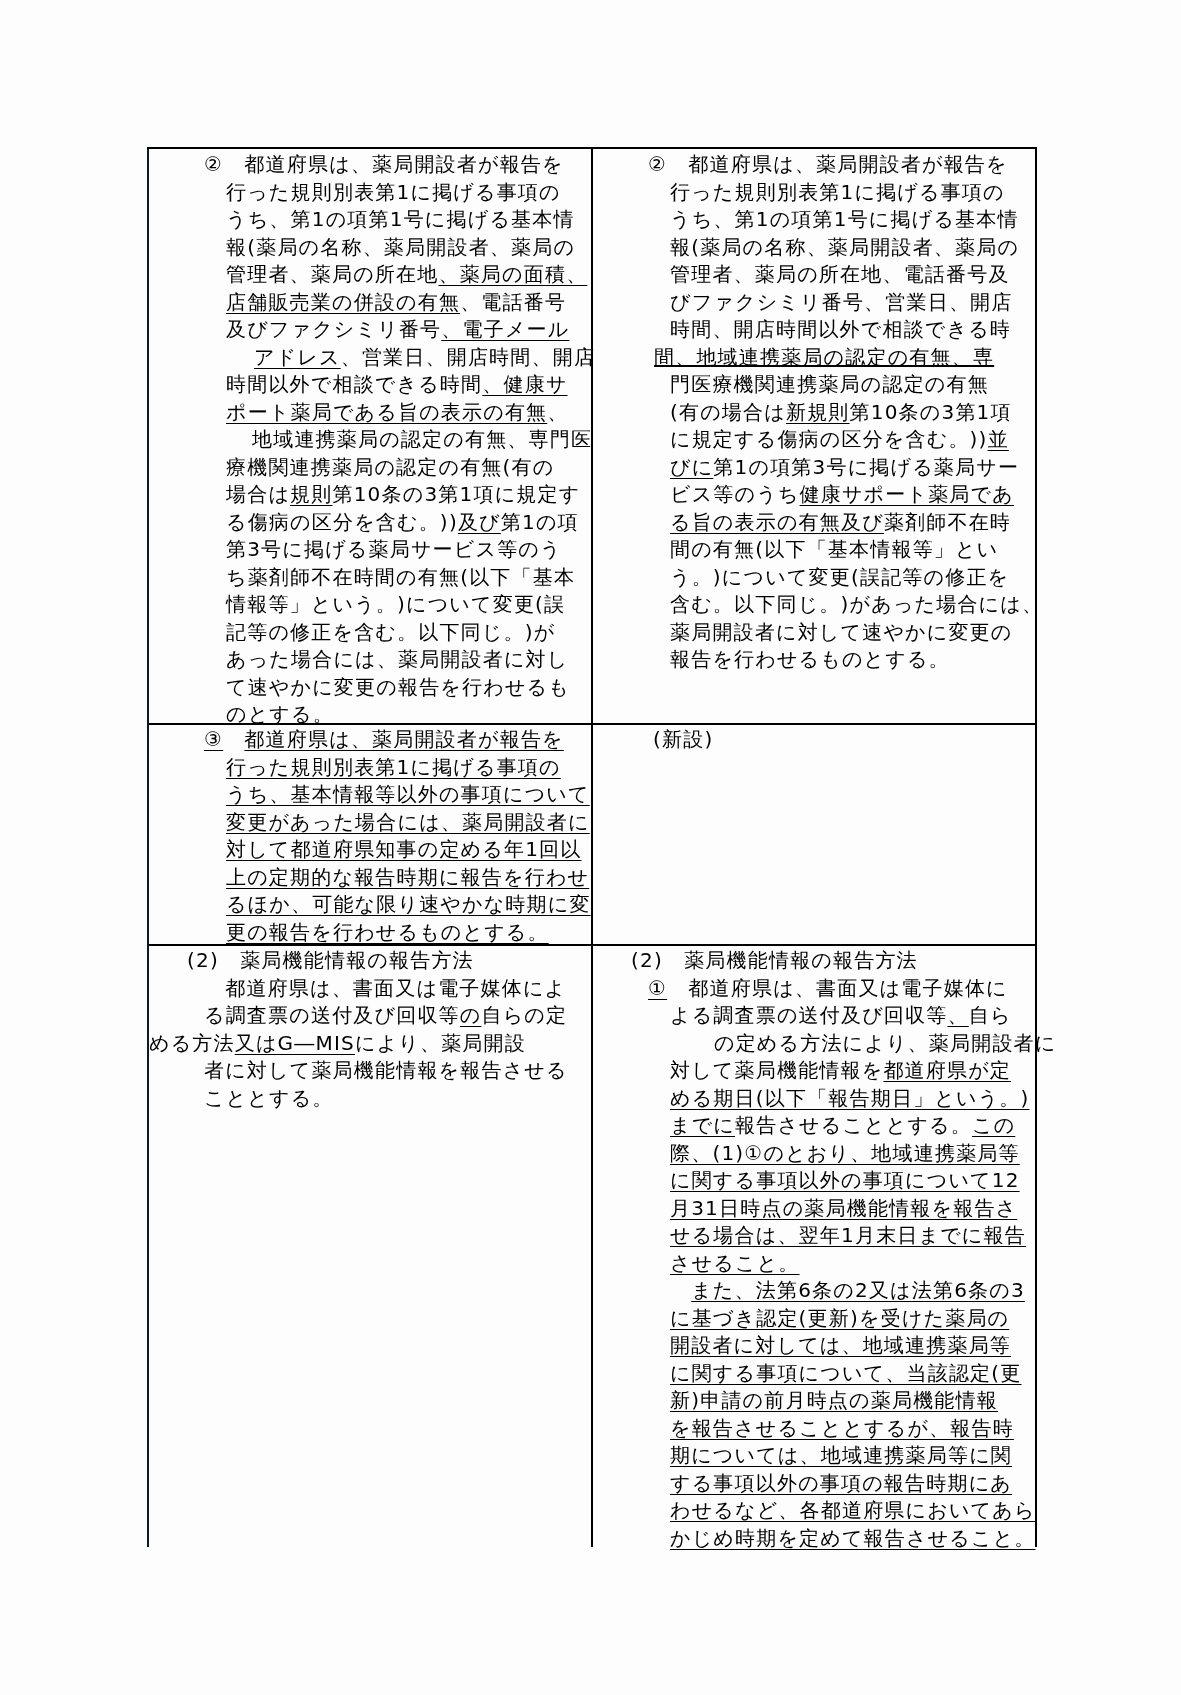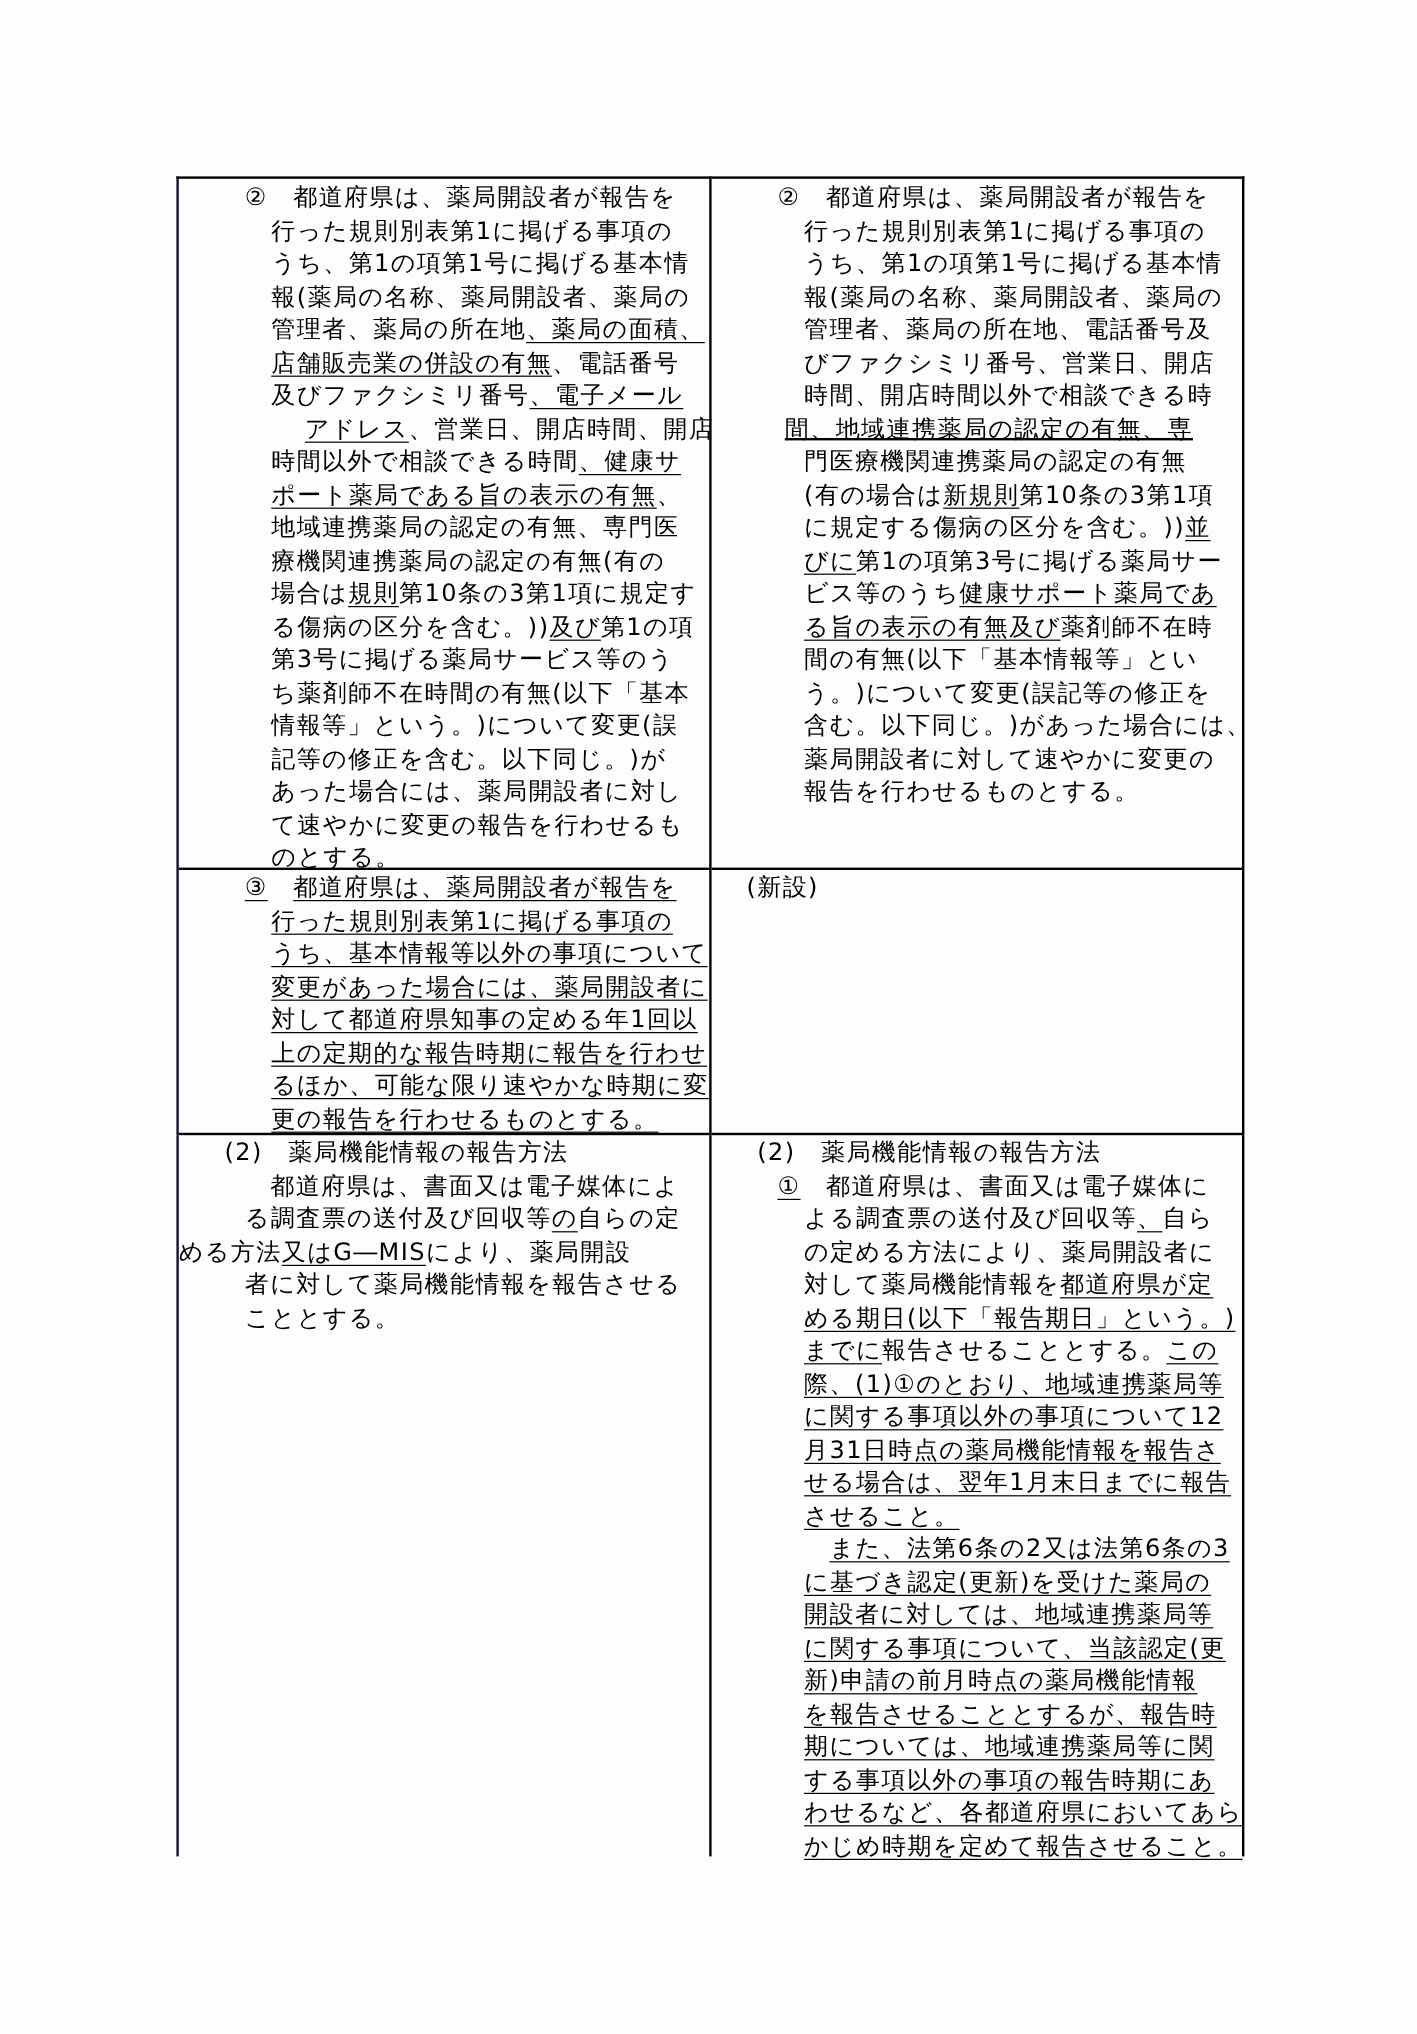--- a/index.html
+++ b/index.html
@@ -31,21 +31,21 @@
               <div class="line" style="padding-left: 55px;"><span>②　都道府県は、薬局開設者が報告を</span></div>
               <div class="line" style="padding-left: 77px;"><span>行った規則別表第1に掲げる事項の</span></div>
               <div class="line" style="padding-left: 77px;"><span>うち、第1の項第1号に掲げる基本情</span></div>
               <div class="line" style="padding-left: 77px;"><span>報(薬局の名称、薬局開設者、薬局の</span></div>
               <div class="line" style="padding-left: 77px;"><span>管理者、薬局の所在地</span><span class="u">、薬局の面積、</span></div>
               <div class="line" style="padding-left: 77px;"><span class="u">店舗販売業の併設の有無</span><span>、電話番号</span></div>
               <div class="line" style="padding-left: 77px;"><span>及びファクシミリ番号</span><span class="u">、電子メール</span></div>
               <div class="line" style="padding-left: 105px;"><span class="u">アドレス</span><span>、営業日、開店時間、開店</span></div>
               <div class="line" style="padding-left: 77px;"><span>時間以外で相談できる時間</span><span class="u">、健康サ</span></div>
               <div class="line" style="padding-left: 77px;"><span class="u">ポート薬局である旨の表示の有無</span><span>、</span></div>
-              <div class="line" style="padding-left: 77px;"><span>地域連携薬局の認定の有無、専門医</span></div>
+              <div class="line" style="padding-left: 103px;"><span>地域連携薬局の認定の有無、専門医</span></div>
               <div class="line" style="padding-left: 77px;"><span>療機関連携薬局の認定の有無(有の</span></div>
               <div class="line" style="padding-left: 77px;"><span>場合は</span><span class="u">規則</span><span>第10条の3第1項に規定す</span></div>
               <div class="line" style="padding-left: 77px;"><span>る傷病の区分を含む。))</span><span class="u">及び</span><span>第1の項</span></div>
               <div class="line" style="padding-left: 77px;"><span>第3号に掲げる薬局サービス等のう</span></div>
               <div class="line" style="padding-left: 77px;"><span>ち薬剤師不在時間の有無(以下「基本</span></div>
               <div class="line" style="padding-left: 77px;"><span>情報等」という。)について変更(誤</span></div>
               <div class="line" style="padding-left: 77px;"><span>記等の修正を含む。以下同じ。)が</span></div>
               <div class="line" style="padding-left: 77px;"><span>あった場合には、薬局開設者に対し</span></div>
               <div class="line" style="padding-left: 77px;"><span>て速やかに変更の報告を行わせるも</span></div>
               <div class="line" style="padding-left: 77px;"><span>のとする。</span></div>
@@ -83,41 +83,41 @@
               <div class="line" style="padding-left: 77px;"><span class="u">うち、基本情報等以外の事項について</span></div>
               <div class="line" style="padding-left: 77px;"><span class="u">変更があった場合には、薬局開設者に</span></div>
               <div class="line" style="padding-left: 77px;"><span class="u">対して都道府県知事の定める年1回以</span></div>
               <div class="line" style="padding-left: 77px;"><span class="u">上の定期的な報告時期に報告を行わせ</span></div>
               <div class="line" style="padding-left: 77px;"><span class="u">るほか、可能な限り速やかな時期に変</span></div>
               <div class="line" style="padding-left: 77px;"><span class="u">更の報告を行わせるものとする。</span></div>
             </div>
       </td>
       <td class="col">
         <div class="cell r2" style="padding-top:1px">
-              <div class="line" style="padding-left: 29px;"><span>(新設)</span></div>
+              <div class="line" style="padding-left: 60px;"><span>(新設)</span></div>
             </div>
       </td>
     </tr>
     <tr class="r3 last">
       <td class="col">
         <div class="cell r3" style="padding-top:1px">
               <div class="line" style="padding-left: 38px;">(2)　薬局機能情報の報告方法</div>
               <div class="line" style="padding-left: 55px;"><span>　都道府県は、書面又は電子媒体によ</span></div>
               <div class="line" style="padding-left: 55px;"><span>る調査票の送付及び回収等</span><span class="u">の</span><span>自らの定</span></div>
               <div class="line" style=""><span>める方法</span><span class="u">又はG―MIS</span><span>により、薬局開設</span></div>
               <div class="line" style="padding-left: 55px;"><span>者に対して薬局機能情報を報告させる</span></div>
               <div class="line" style="padding-left: 55px;"><span>こととする。</span></div>
             </div>
       </td>
       <td class="col">
         <div class="cell r3" style="padding-top:1px">
               <div class="line" style="padding-left: 38px;">(2)　薬局機能情報の報告方法</div>
               <div class="line" style="padding-left: 55px;"><span class="u">①</span><span>　都道府県は、書面又は電子媒体に</span></div>
               <div class="line" style="padding-left: 77px;"><span>よる調査票の送付及び回収等</span><span class="u">、</span><span>自ら</span></div>
-              <div class="line" style="padding-left: 77px;"><span>の定める方法により、薬局開設者に</span></div>
+              <div class="line" style="padding-left: 77px; margin-left: 44px;"><span>の定める方法により、薬局開設者に</span></div>
               <div class="line" style="padding-left: 77px;"><span>対して薬局機能情報を</span><span class="u">都道府県が定</span></div>
               <div class="line" style="padding-left: 77px;"><span class="u">める期日(以下「報告期日」という。)</span></div>
               <div class="line" style="padding-left: 77px;"><span class="u">までに</span><span>報告させることとする。</span><span class="u">この</span></div>
               <div class="line" style="padding-left: 77px;"><span class="u">際、(1)①のとおり、地域連携薬局等</span></div>
               <div class="line" style="padding-left: 77px;"><span class="u">に関する事項以外の事項について12</span></div>
               <div class="line" style="padding-left: 77px;"><span class="u">月31日時点の薬局機能情報を報告さ</span></div>
               <div class="line" style="padding-left: 77px;"><span class="u">せる場合は、翌年1月末日までに報告</span></div>
               <div class="line" style="padding-left: 77px;"><span class="u">させること。</span></div>
               <div class="line" style="padding-left: 77px;"><span>　</span><span class="u">また、法第6条の2又は法第6条の3</span></div>
               <div class="line" style="padding-left: 77px;"><span class="u">に基づき認定(更新)を受けた薬局の</span></div>

